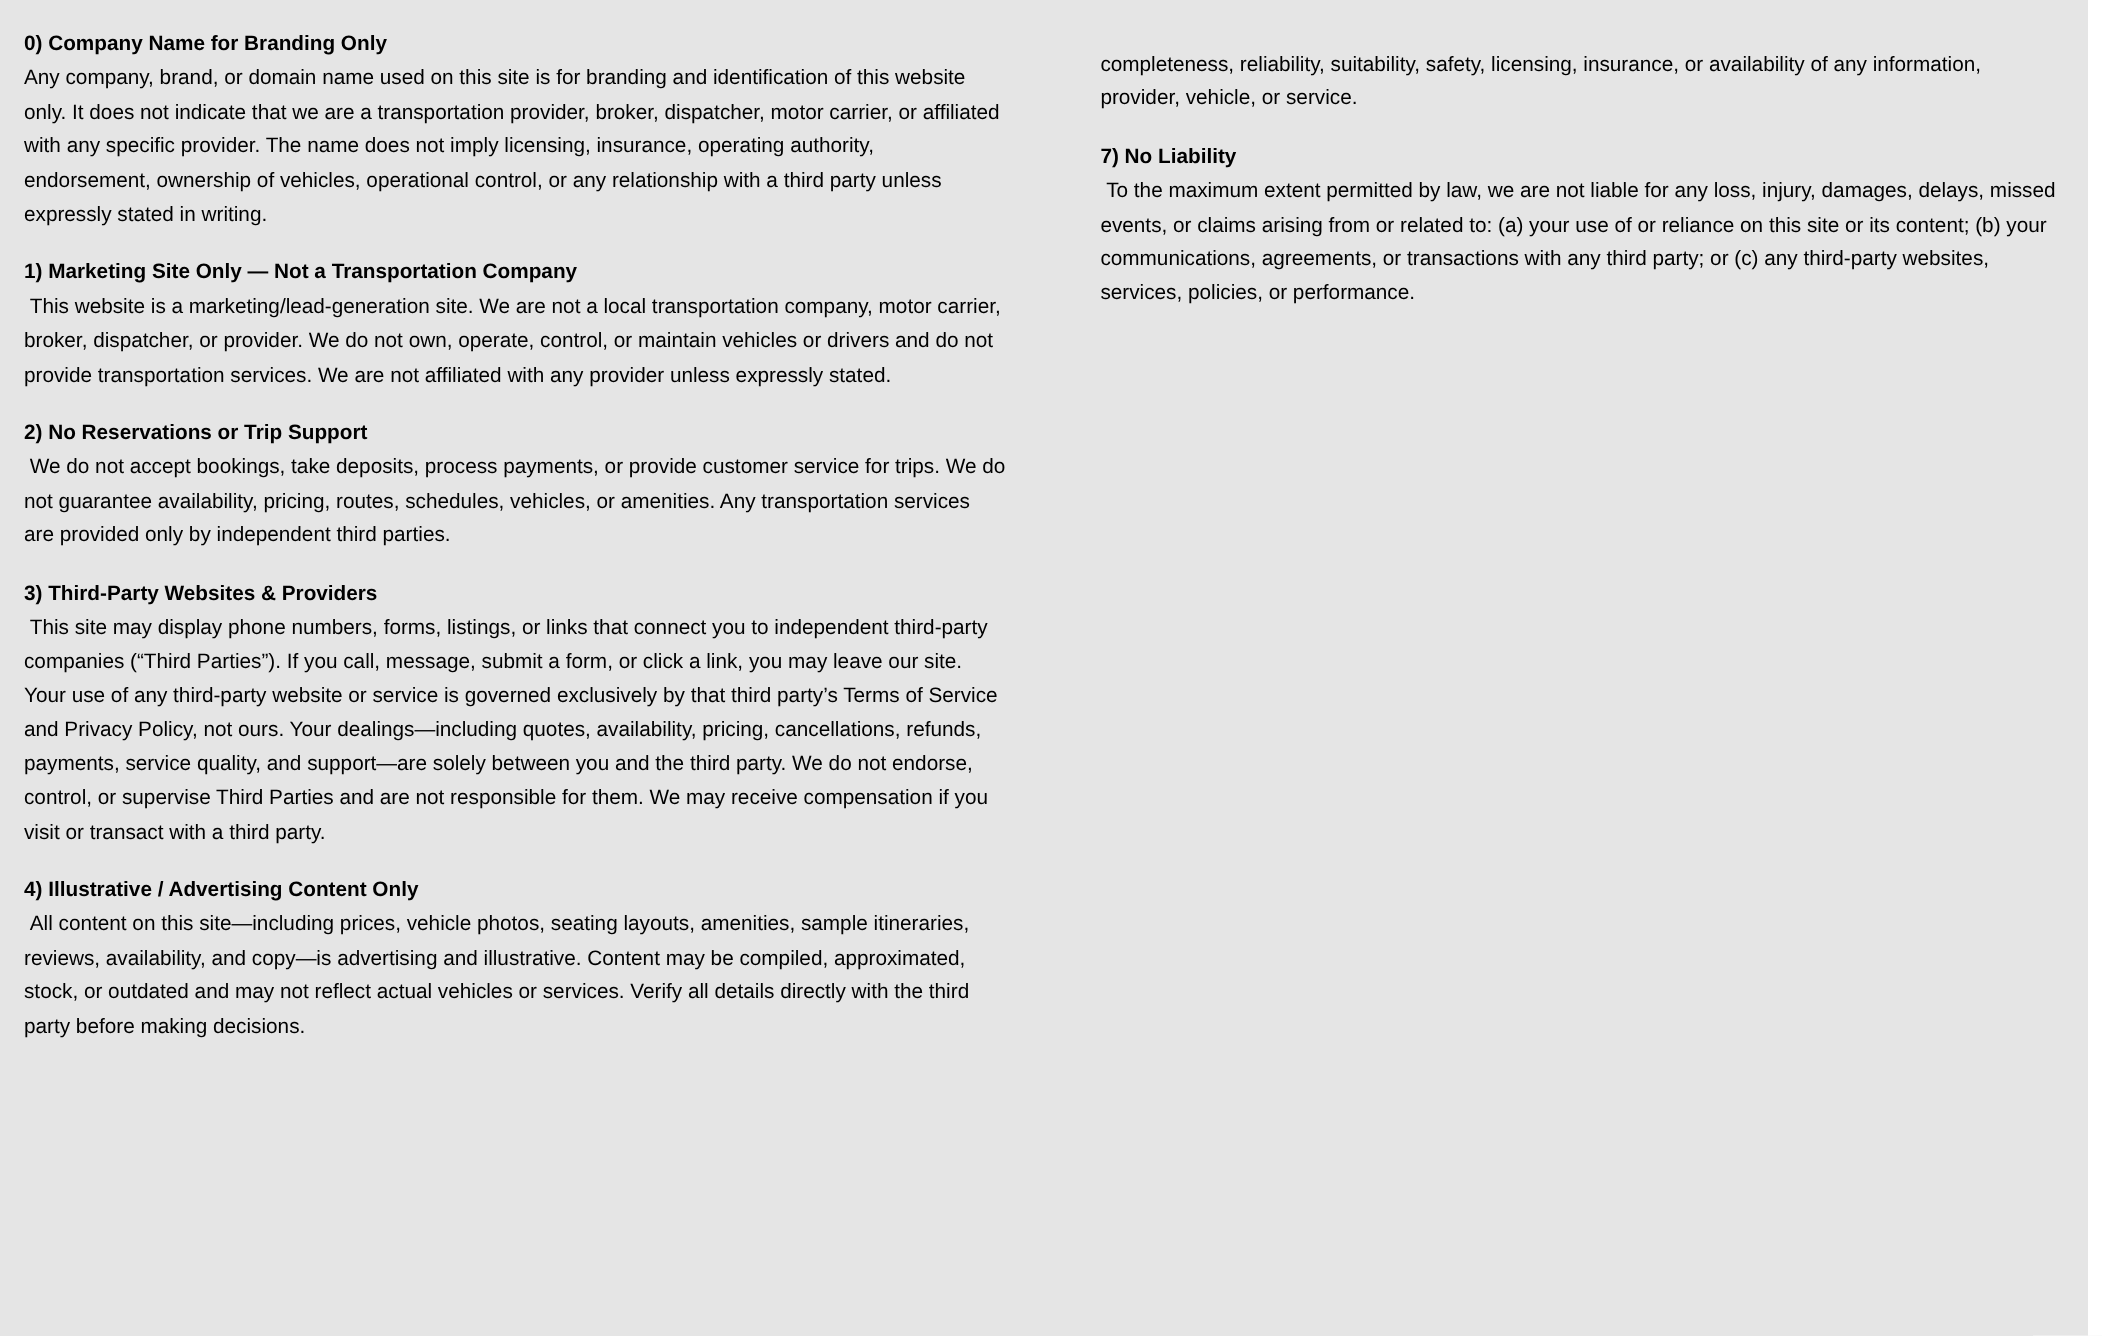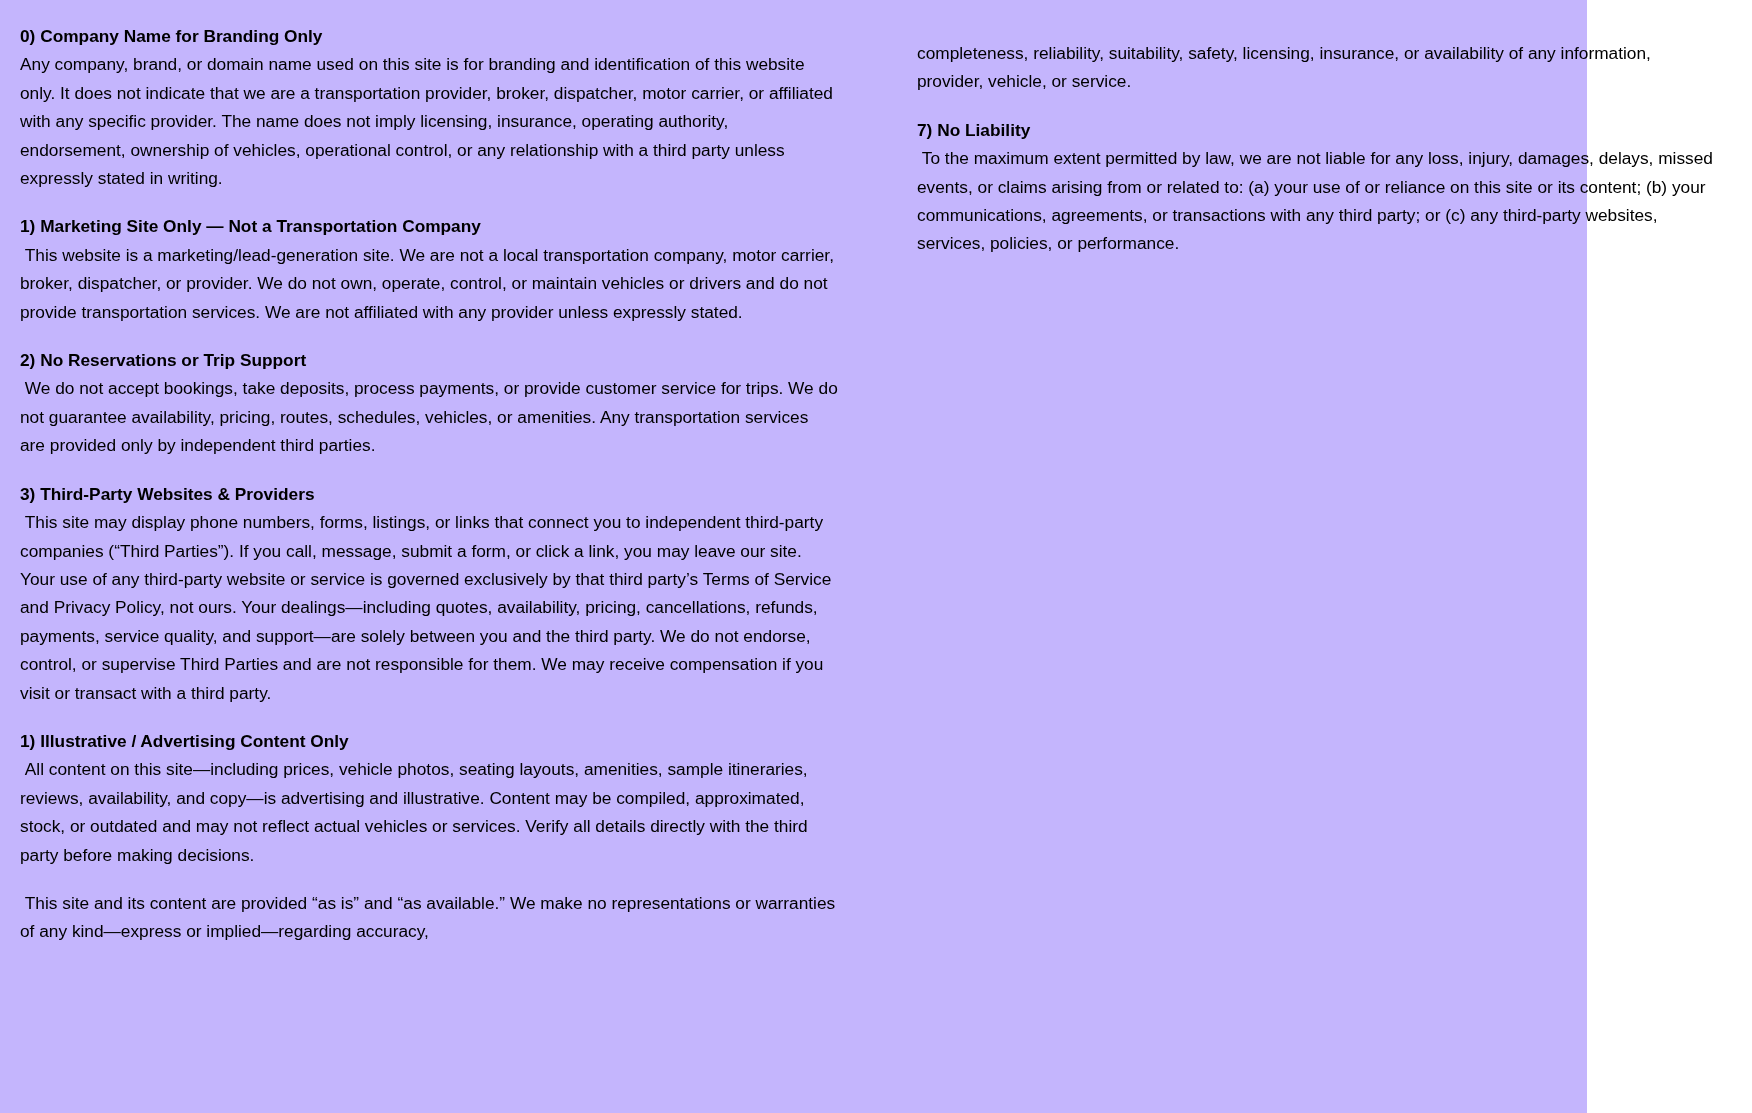--- a/index.html
+++ b/index.html
@@ -12,23 +12,23 @@
     height: 1113px;
     overflow: hidden;
     font-family: "Liberation Sans", sans-serif;
     font-size: 17.3px;
     line-height: 28.4px;
     color: #000000;
     -webkit-font-smoothing: antialiased;
   }
   .doc {
     position: relative;
-    width: 1587px;
+    width: 1740px;
     height: 1113px;
-    background: #c4b5fd;
+    background: #e5e5e5;
   }
   .col {
     position: absolute;
   }
   .col-left {
     left: 20px;
     top: 22px;
     width: 818px;
   }
   .col-right {
@@ -71,25 +71,24 @@
       </section>
       <section class="section-block">
         <h2 class="section-heading">2) No Reservations or Trip Support</h2>
         <p class="section-body"><span> We </span><b>do not</b><span> accept bookings, take deposits, process payments, or provide customer service for trips. We </span><b>do not</b><span> guarantee availability, pricing, routes, schedules, vehicles, or amenities. Any transportation services are provided </span><b>only</b><span> by independent third parties.</span></p>
       </section>
       <section class="section-block">
         <h2 class="section-heading">3) Third-Party Websites &amp; Providers</h2>
         <p class="section-body"><span> This site may display phone numbers, forms, listings, or links that connect you to </span><b>independent third-party</b><span> companies (“Third Parties”). If you call, message, submit a form, or click a link, you may leave our site. Your use of any third-party website or service is governed </span><b>exclusively</b><span> by that third party’s </span><b>Terms of Service</b><span> and </span><b>Privacy Policy</b><span>, </span><b>not ours</b><span>. Your dealings—including quotes, availability, pricing, cancellations, refunds, payments, service quality, and support—are </span><b>solely between you and the third party</b><span>. We do </span><b>not</b><span> endorse, control, or supervise Third Parties and are </span><b>not responsible</b><span> for them. We may receive compensation if you visit or transact with a third party.</span></p>
       </section>
       <section class="section-block">
-        <h2 class="section-heading">1) Illustrative / Advertising Content Only</h2>
+        <h2 class="section-heading">4) Illustrative / Advertising Content Only</h2>
         <p class="section-body"><span> All content on this site—including prices, vehicle photos, seating layouts, amenities, sample itineraries, reviews, availability, and copy—is </span><b>advertising and illustrative</b><span>. Content may be compiled, approximated, stock, or outdated and may </span><b>not</b><span> reflect actual vehicles or services. Verify all details </span><b>directly with the third party</b><span> before making decisions.</span></p>
       </section>
       <section class="section-block">
-        <p class="section-body"><span> This site and its content are provided </span><b>“as is”</b><span> and </span><b>“as available.”</b><span> We make </span><b>no representations or warranties</b><span> of any kind—express or implied—regarding accuracy,</span></p>
       </section>
     </div>
   <div class="col col-right">
       <section class="section-block">
         <p class="section-body"><span>completeness, reliability, suitability, safety, licensing, insurance, or availability of any information, provider, vehicle, or service.</span></p>
       </section>
       <section class="section-block">
         <h2 class="section-heading">7) No Liability</h2>
         <p class="section-body"><span> To the maximum extent permitted by law, we are </span><b>not liable</b><span> for any loss, injury, damages, delays, missed events, or claims arising from or related to: (a) your use of or reliance on this site or its content; (b) your communications, agreements, or transactions with any third party; or (c) any third-party websites, services, policies, or performance.</span></p>
       </section>

